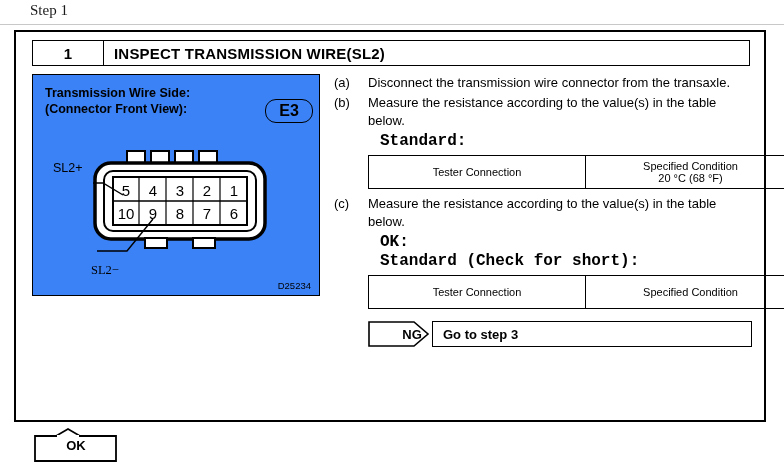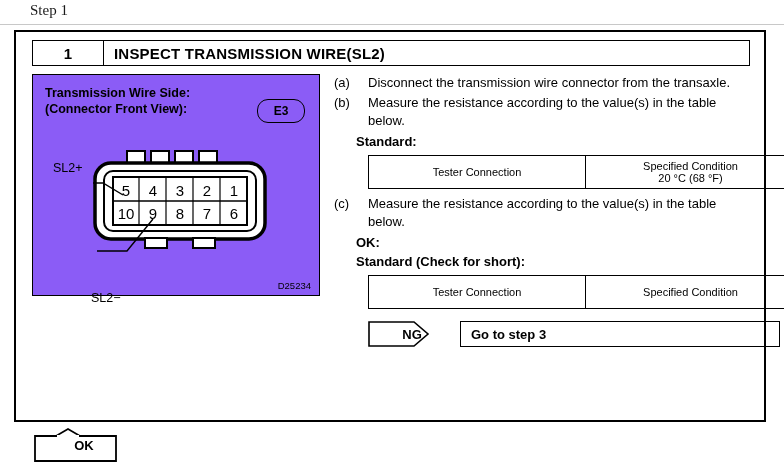--- a/index.html
+++ b/index.html
@@ -81,60 +81,59 @@
 
   
   .figure-box {
     position: absolute;
     left: 16px;
     top: 42px;
     width: 288px;
     height: 222px;
     border: 1px solid #000;
     box-sizing: border-box;
-    background: #8b5cf6;
+    background: #3b82f6;
   }
   .fig-cap {
     position: absolute;
     left: 12px;
     top: 10px;
     font-size: 12.5px;
     font-weight: bold;
     font-family: "Liberation Sans", sans-serif;
     line-height: 16px;
   }
   .e3-badge {
     position: absolute;
-    left: 224px;
+    left: 232px;
     top: 24px;
     width: 46px;
     height: 22px;
     border: 1.6px solid #000;
     border-radius: 11px;
     display: flex;
     align-items: center;
     justify-content: center;
-    font-size: 12px;
+    font-size: 16px;
     font-weight: bold;
     font-family: "Liberation Sans", sans-serif;
   }
   .lbl-sl2p {
     position: absolute;
     left: 20px;
     top: 86px;
     font-size: 12.5px;
     font-family: "Liberation Sans", sans-serif;
   }
   .lbl-sl2m {
     position: absolute;
     left: 58px;
     top: 188px;
     font-size: 12.5px;
-    font-family: Liberation Sans, sans-serif;
-    margin-top: 28px;
+    font-family: Liberation Serif, serif;
   }
   .fig-code {
     position: absolute;
     right: 8px;
     bottom: 4px;
     font-size: 9.5px;
     font-family: "Liberation Sans", sans-serif;
     color: #000;
   }
   .connector-svg {
@@ -161,23 +160,23 @@
   .para .mark {
     width: 34px;
     flex: 0 0 34px;
     font-family: "Liberation Sans", sans-serif;
   }
   .para .body {
     flex: 1;
   }
   .bold-line {
     font-weight: bold;
-    font-size: 13px;
-    font-family: Liberation Sans, sans-serif;
-    margin-left: 22px;
+    font-size: 16px;
+    font-family: Liberation Mono, monospace;
+    margin-left: 46px;
     line-height: 19px;
   }
   table.spec {
     margin-left: 34px;
     border-collapse: collapse;
     width: 428px;
     margin-top: 4px;
     margin-bottom: 6px;
   }
   table.spec td, table.spec th {
@@ -231,21 +230,20 @@
     width: 320px;
     height: 26px;
     border: 1px solid #000;
     box-sizing: border-box;
     display: flex;
     align-items: center;
     padding-left: 10px;
     font-size: 13px;
     font-weight: bold;
     font-family: "Liberation Sans", sans-serif;
-    margin-left: 28px;
   }
 
   
   .ok-tag {
     position: absolute;
     left: 34px;
     top: 428px;
     width: 94px;
     height: 26px;
   }
@@ -254,21 +252,20 @@
     left: 0;
     top: 6px;
     width: 84px;
     height: 22px;
     display: flex;
     align-items: center;
     justify-content: center;
     font-size: 13px;
     font-weight: bold;
     font-family: "Liberation Sans", sans-serif;
-    padding-left: 8px;
   }
   .pin { font-family: "Liberation Sans", sans-serif; font-size: 15px; font-weight: normal; }
 </style>
 </head>
 <body>
 
 <div class="page">
 
   <div class="step-label">Step 1</div>
   <div class="hr-top"></div>

